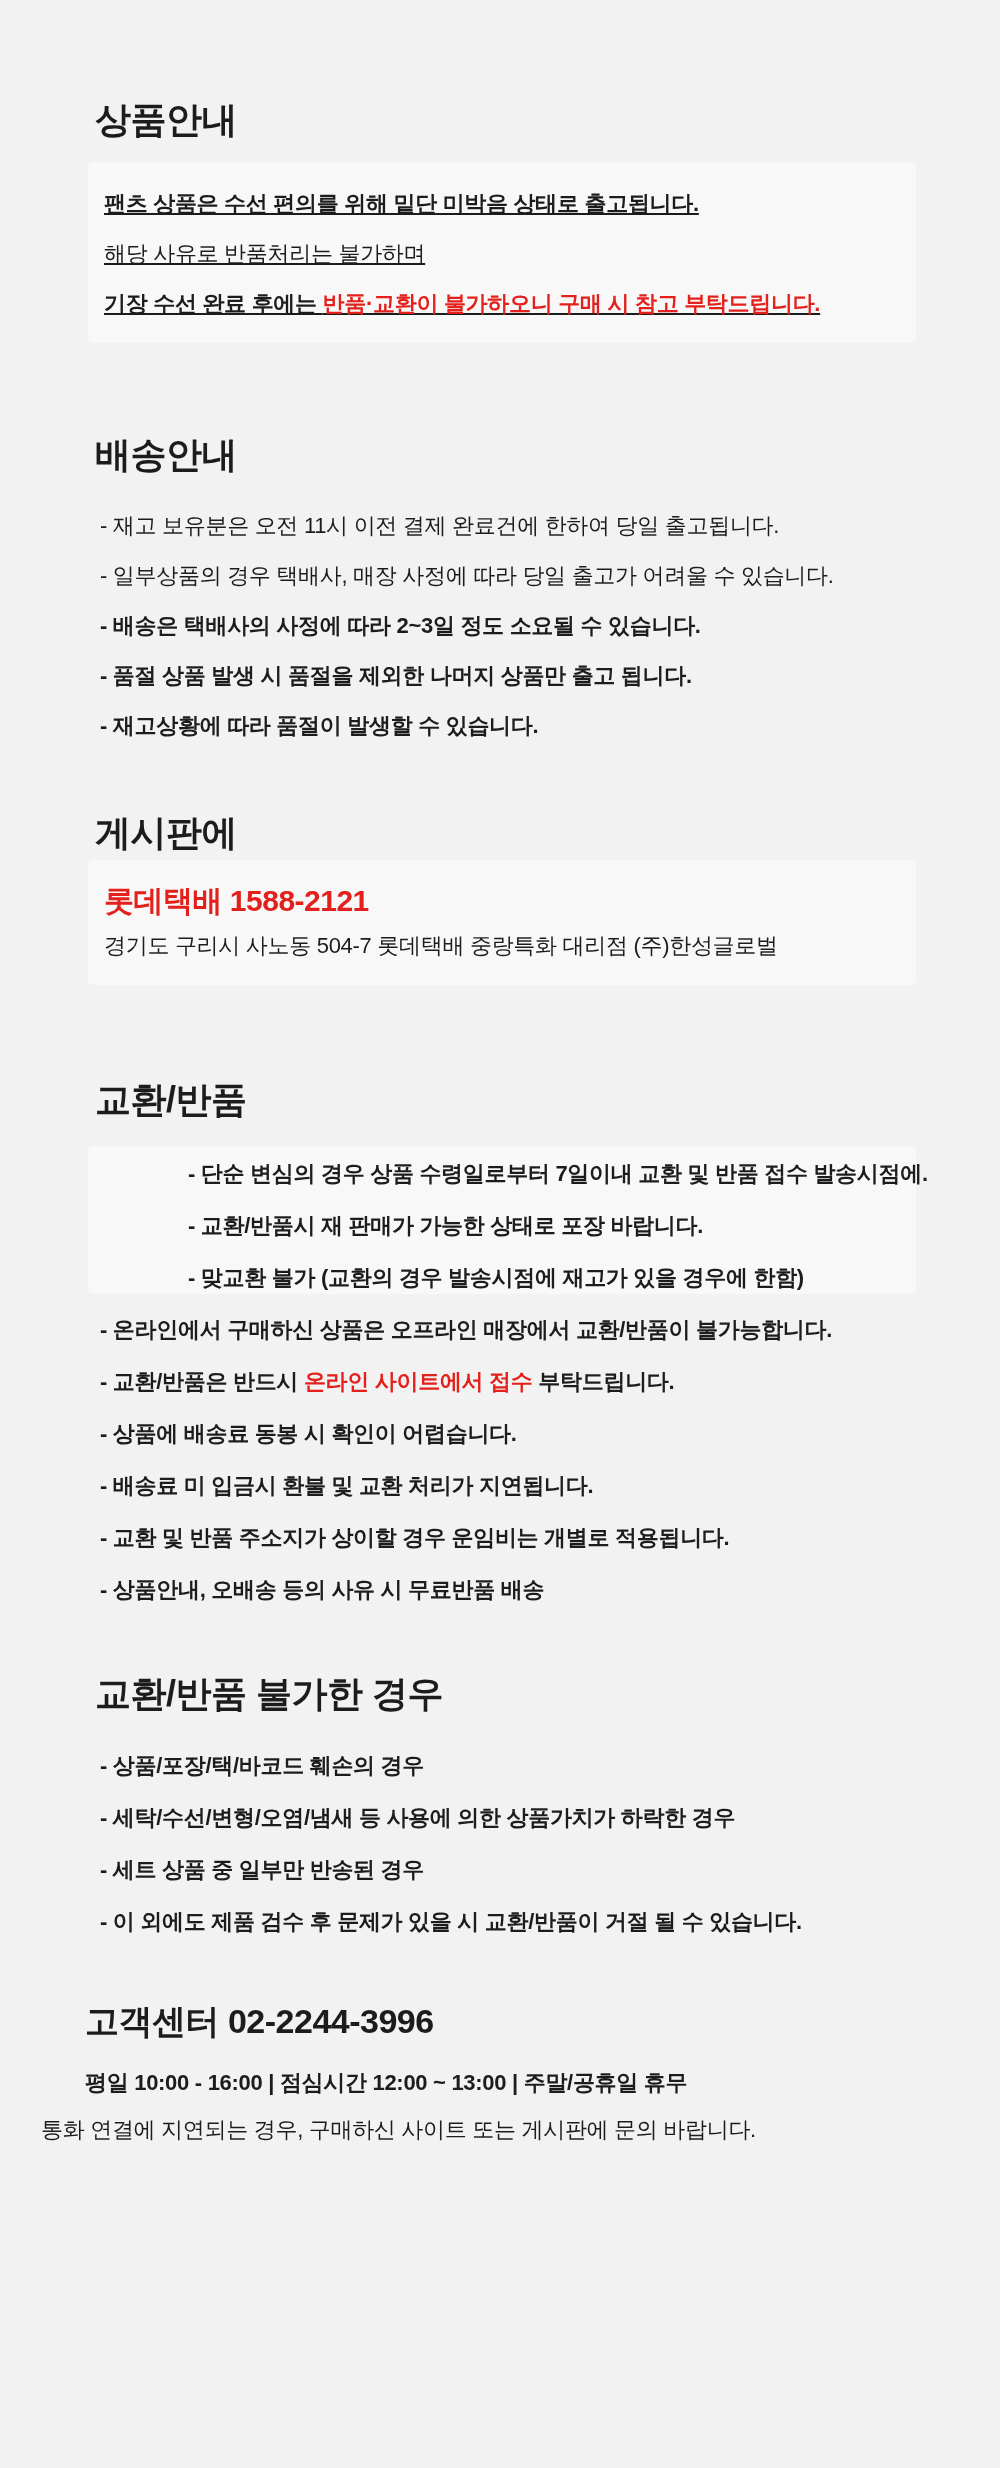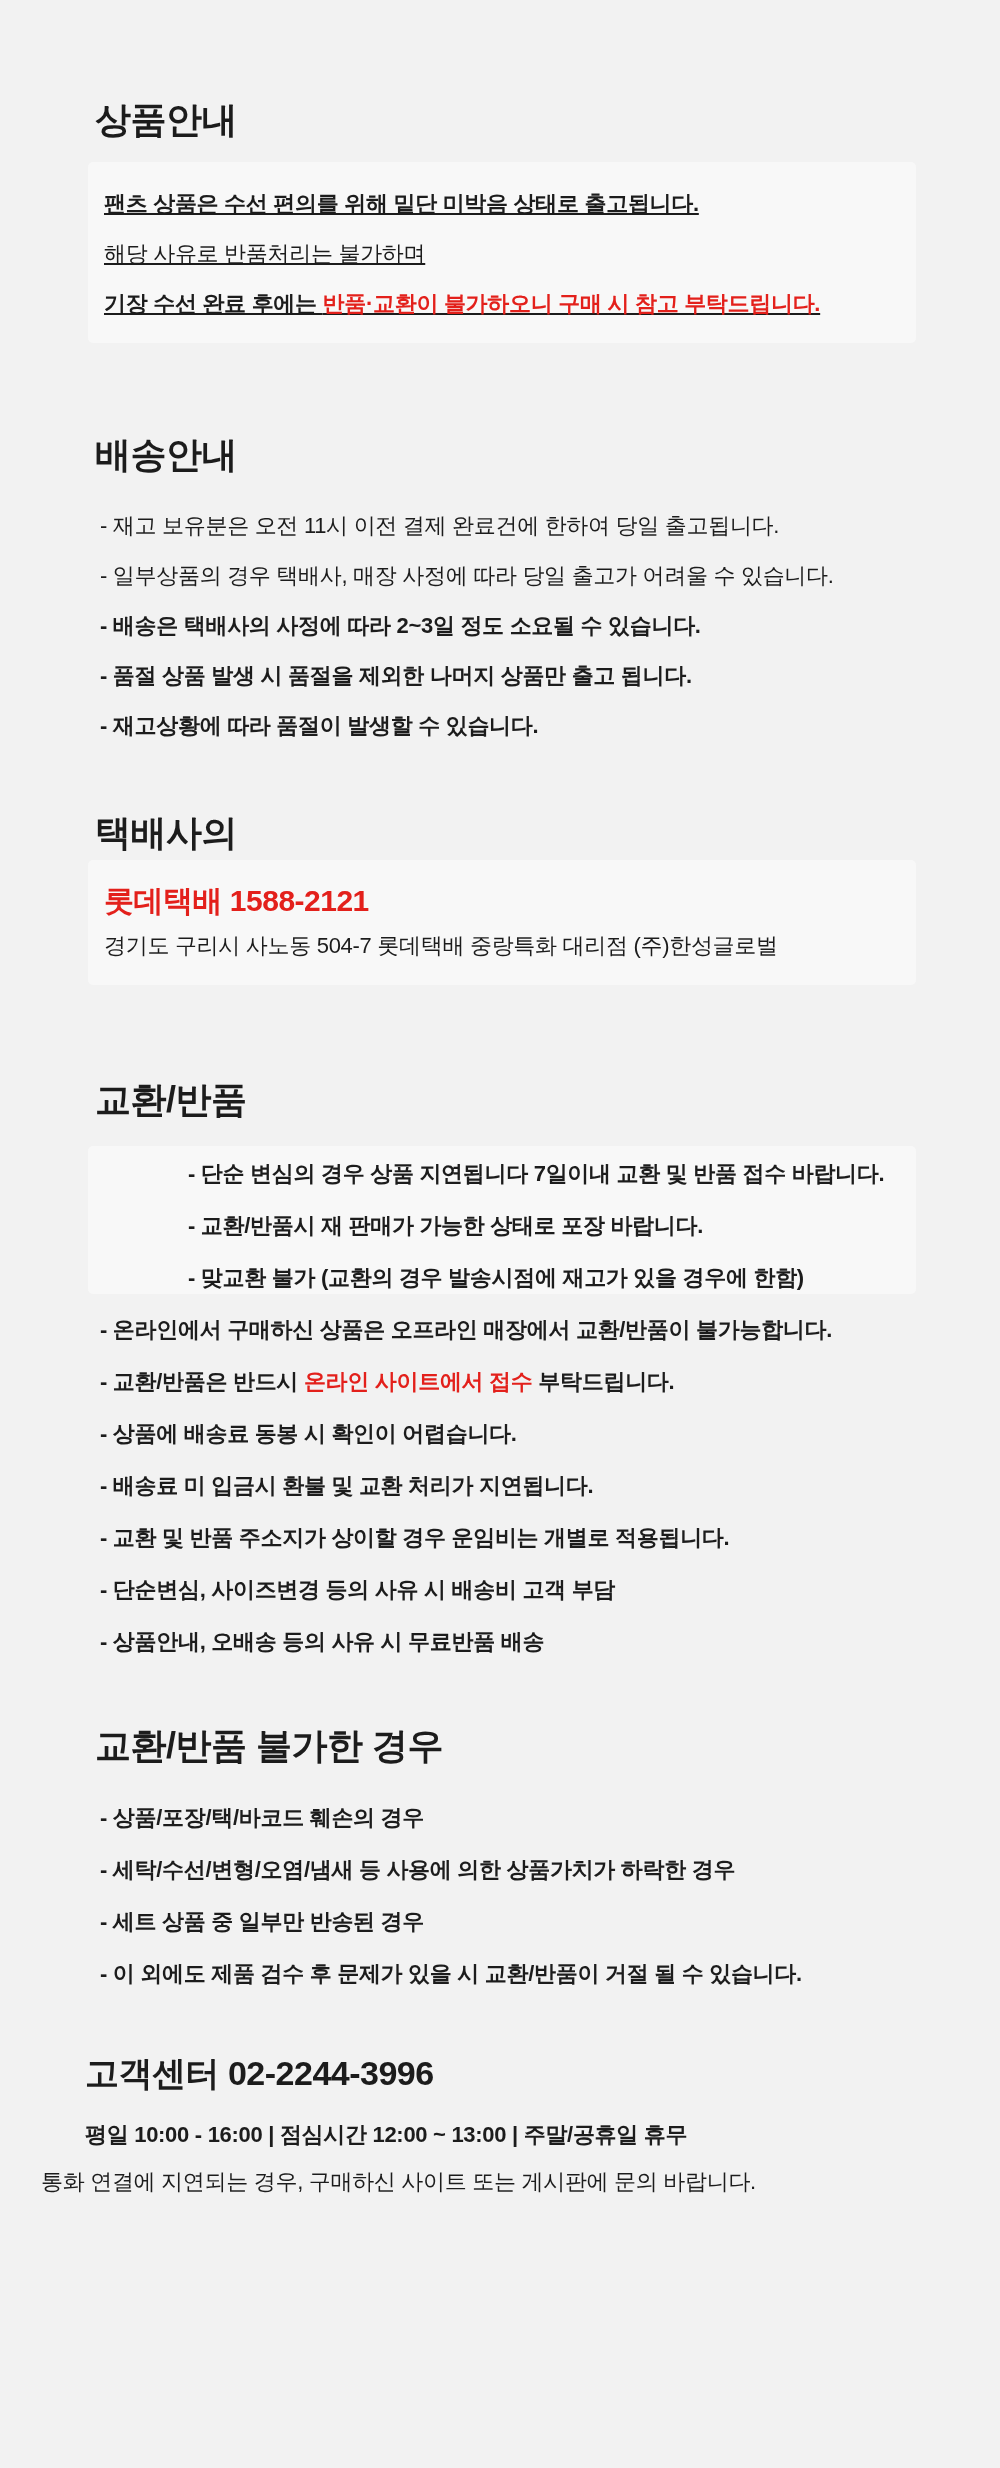--- a/index.html
+++ b/index.html
@@ -108,43 +108,42 @@
 
     <p class="line"><span>- 재고 보유분은 오전 11시 이전 결제 완료건에 한하여 당일 출고됩니다.</span></p>
         <p class="line"><span>- 일부상품의 경우 택배사, 매장 사정에 따라 당일 출고가 어려울 수 있습니다.</span></p>
         <p class="line bold"><span>- 배송은 택배사의 사정에 따라 2~3일 정도 소요될 수 있습니다.</span></p>
         <p class="line bold"><span>- 품절 상품 발생 시 품절을 제외한 나머지 상품만 출고 됩니다.</span></p>
         <p class="line bold"><span>- 재고상황에 따라 품절이 발생할 수 있습니다.</span></p>
       </div>
   </section>
 
   <section>
-    <h2 class="section-title title-return-addr">택배사의</h2>
+    <h2 class="section-title title-return-addr">게시판에</h2>
     <div class="box box-return">
       <p class="courier-line">롯데택배 1588-2121</p>
       <p class="line address-line">경기도 구리시 사노동 504-7 롯데택배 중랑특화 대리점 (주)한성글로벌</p>
     </div>
   </section>
 
   <section>
     <h2 class="section-title title-exchange">교환/반품</h2>
     <div class="box box-exchange">
 
-    <p class="line bold"><span>- 단순 변심의 경우 상품 지연됩니다 7일이내 교환 및 반품 접수 바랍니다.</span></p>
+    <p class="line bold"><span>- 단순 변심의 경우 상품 수령일로부터 7일이내 교환 및 반품 접수 발송시점에.</span></p>
         <p class="line bold"><span>- 교환/반품시 재 판매가 가능한 상태로 포장 바랍니다.</span></p>
         <p class="line bold"><span>- 맞교환 불가 (교환의 경우 발송시점에 재고가 있을 경우에 한함)</span></p>
       </div>
     <div class="list-exchange">
 
     <p class="line bold"><span>- 온라인에서 구매하신 상품은 오프라인 매장에서 교환/반품이 불가능합니다.</span></p>
         <p class="line bold"><span>- 교환/반품은 반드시 </span><span class="red">온라인 사이트에서 접수</span><span> 부탁드립니다.</span></p>
         <p class="line bold"><span>- 상품에 배송료 동봉 시 확인이 어렵습니다.</span></p>
         <p class="line bold"><span>- 배송료 미 입금시 환불 및 교환 처리가 지연됩니다.</span></p>
         <p class="line bold"><span>- 교환 및 반품 주소지가 상이할 경우 운임비는 개별로 적용됩니다.</span></p>
-        <p class="line bold"><span>- 단순변심, 사이즈변경 등의 사유 시 배송비 고객 부담</span></p>
         <p class="line bold"><span>- 상품안내, 오배송 등의 사유 시 무료반품 배송</span></p>
       </div>
   </section>
 
   <section>
     <h2 class="section-title title-noreturn">교환/반품 불가한 경우</h2>
     <div class="list-noreturn">
 
         <p class="line bold"><span>- 상품/포장/택/바코드 훼손의 경우</span></p>
         <p class="line bold"><span>- 세탁/수선/변형/오염/냄새 등 사용에 의한 상품가치가 하락한 경우</span></p>

